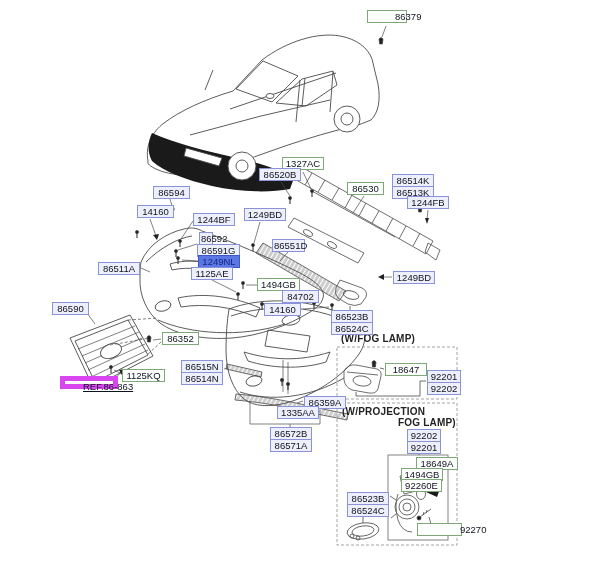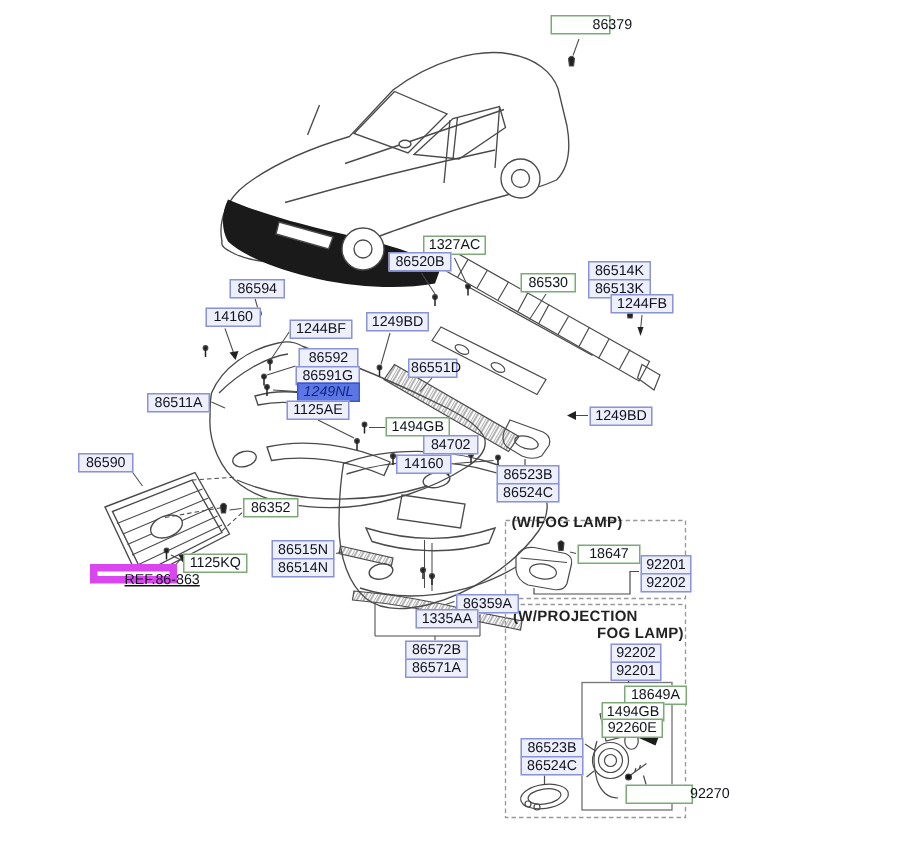--- a/index.html
+++ b/index.html
@@ -6,21 +6,21 @@
   #stage{position:relative;width:602px;height:568px;background:#ffffff;overflow:hidden;
          font-family:"Liberation Sans",sans-serif;}
   #art{position:absolute;left:0;top:0;}
   #labels{position:absolute;left:0;top:0;width:602px;height:568px;}
   .lbl{position:absolute;height:13px;line-height:12px;font-size:9.5px;text-align:center;
        box-sizing:border-box;padding:0 1px;color:#10131f;background:#ffffff;white-space:nowrap;
        font-family:"Liberation Sans",sans-serif;}
   .lbl.blue{border:1px solid #8a92d8;background:#edeffb;}
   .lbl.green{border:1px solid #7fa878;background:#fdfffd;}
   .lbl.green-ref{border:5px solid #d946ef;background:#fdfffd;text-decoration:underline;padding-left:18px;}
-  .lbl.selected{border:1px solid #3d56c4;background:#5b77e6;color:#15267f;font-style:italic;}
+  .lbl.selected{border:1px solid #3d56c4;background:#5b77e6;color:#15267f;}
   .sec-title{position:absolute;font-size:10px;font-weight:bold;color:#222;white-space:nowrap;
        letter-spacing:.2px;font-family:"Liberation Sans",sans-serif;}
 </style>
 </head>
 <body>
 
 <div id="stage">
 
   <svg id="art" width="602" height="568" viewBox="0 0 602 568">
     <defs>
@@ -206,37 +206,37 @@
       <path d="M122,374 L114,370"></path>
         <use href="#bolt" x="111" y="367"></use>
       <path d="M115,379 L122,371"></path>
         <path d="M124,369 L119,370 L122,375 Z" fill="#222" stroke="none"></path>
       <path d="M224,369 L228,368"></path>
       <path d="M303,401 L297,403"></path>
       <path d="M363,514 L363,510"></path>
     </g>
   </svg>
 
-  <div class="sec-title" style="left:341px;top:343px;">(W/FOG LAMP)</div>
+  <div class="sec-title" style="left:341px;top:333px;">(W/FOG LAMP)</div>
   <div class="sec-title" style="left:342px;top:406px;">(W/PROJECTION</div>
   <div class="sec-title" style="left:398px;top:417px;">FOG LAMP)</div>
 
   <div id="labels">
       <div class="lbl green" style="left: 367px; top: 10px; width: 40px; padding-left: 27px;">86379</div>
       <div class="lbl green" style="left: 282px; top: 157px; width: 42px;">1327AC</div>
       <div class="lbl blue" style="left: 259px; top: 168px; width: 42px;">86520B</div>
       <div class="lbl green" style="left: 347px; top: 182px; width: 37px;">86530</div>
       <div class="lbl blue" style="left: 392px; top: 174px; width: 42px;">86514K</div>
       <div class="lbl blue" style="left: 392px; top: 186px; width: 42px;">86513K</div>
       <div class="lbl blue" style="left: 407px; top: 196px; width: 42px;">1244FB</div>
       <div class="lbl blue" style="left: 153px; top: 186px; width: 37px;">86594</div>
       <div class="lbl blue" style="left: 137px; top: 205px; width: 37px;">14160</div>
       <div class="lbl blue" style="left: 193px; top: 213px; width: 42px; text-align: center;">1244BF</div>
       <div class="lbl blue" style="left: 244px; top: 208px; width: 42px;">1249BD</div>
-      <div class="lbl blue" style="left: 199px; top: 232px; width: 40px;">86592</div>
+      <div class="lbl blue" style="left: 199px; top: 232px; width: 14px;">86592</div>
       <div class="lbl blue" style="left: 197px; top: 244px; width: 43px;">86591G</div>
       <div class="lbl selected" style="left: 198px; top: 255px; width: 42px;">1249NL</div>
       <div class="lbl blue" style="left: 191px; top: 267px; width: 42px;">1125AE</div>
       <div class="lbl blue" style="left: 98px; top: 262px; width: 42px;">86511A</div>
       <div class="lbl blue" style="left: 272px; top: 239px; width: 33px;">86551D</div>
       <div class="lbl green" style="left: 257px; top: 278px; width: 43px;">1494GB</div>
       <div class="lbl blue" style="left: 282px; top: 290px; width: 37px;">84702</div>
       <div class="lbl blue" style="left: 264px; top: 303px; width: 37px;">14160</div>
       <div class="lbl blue" style="left: 331px; top: 310px; width: 42px;">86523B</div>
       <div class="lbl blue" style="left: 331px; top: 322px; width: 42px;">86524C</div>

